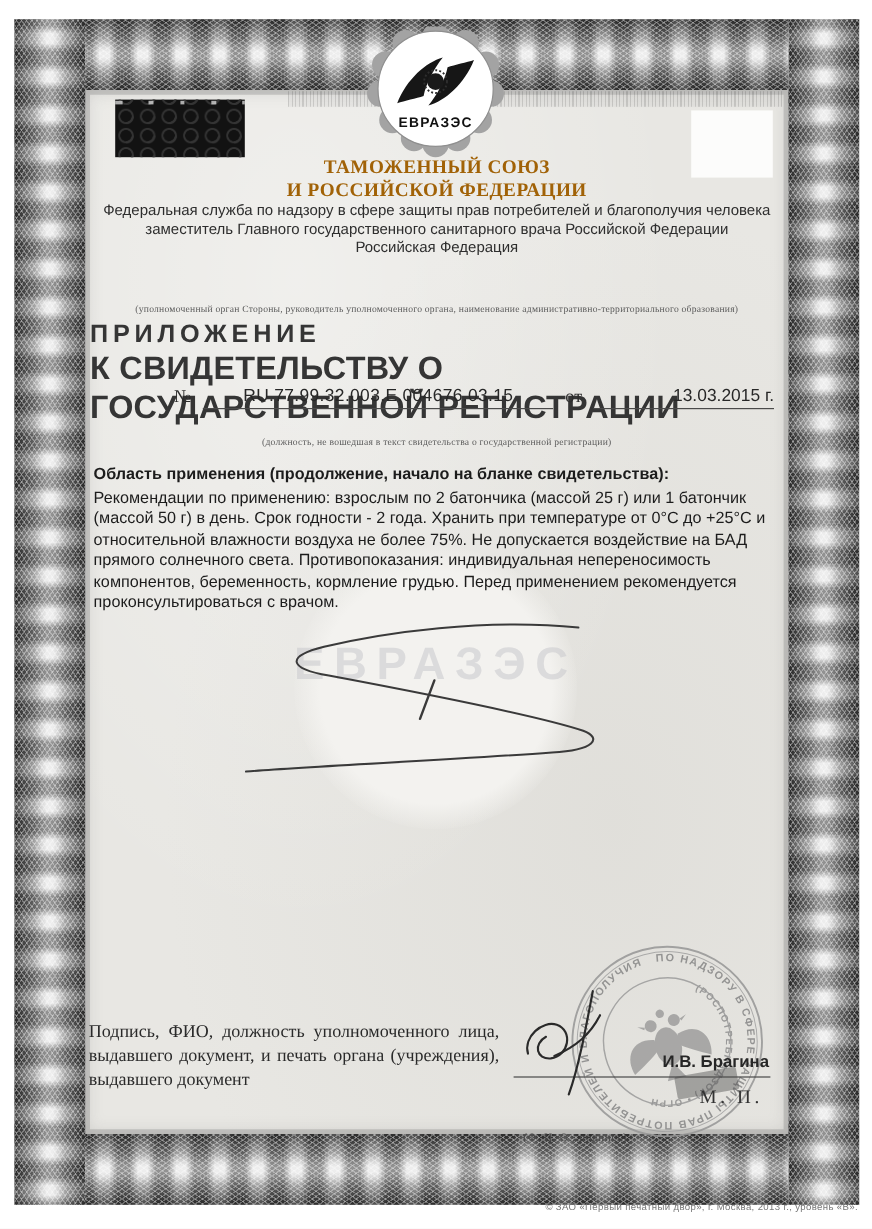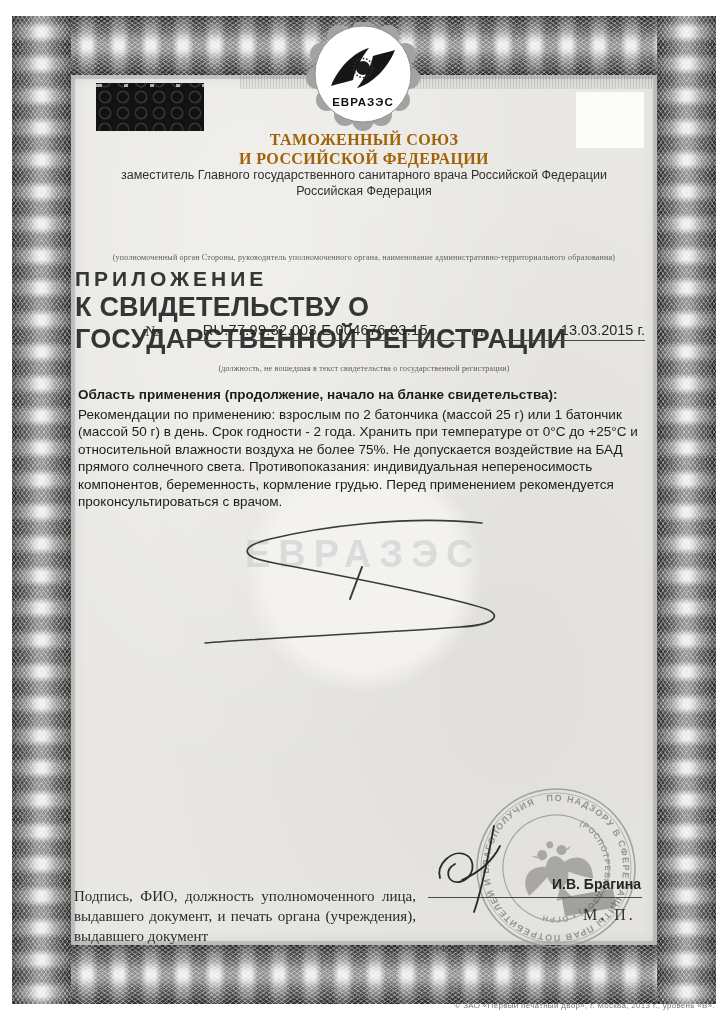--- a/index.html
+++ b/index.html
@@ -65,21 +65,21 @@
 
   .reg-row{position:absolute;left:145px;top:322px;width:500px;z-index:5;display:flex;align-items:flex-end;gap:10px;}
   .reg-label{font-family:"Liberation Serif", serif;font-size:15px;color:#2c2c2c;padding-bottom:1px;}
   .reg-num{flex:1;border-bottom:1.3px solid #4a4a4a;text-align:center;font-size:14.5px;color:#272727;padding-bottom:2px;letter-spacing:.3px;}
   .reg-date{width:150px;border-bottom:1.3px solid #4a4a4a;text-align:right;font-size:14.5px;color:#272727;padding-bottom:2px;}
 
   .scope{position:absolute;left:78px;top:386px;width:578px;z-index:5;font-size:13.5px;line-height:17.5px;color:#1c1c1c;}
   .scope .h{font-weight:bold;margin-bottom:2px;}
 
   .foot-left{position:absolute;left:74px;top:850px;width:342px;z-index:5;
-    font-family:"Liberation Serif", serif;font-size:15px;line-height:20px;color:#2a2a2a;text-align:justify;margin-top:36px;}
+    font-family:"Liberation Serif", serif;font-size:15px;line-height:20px;color:#2a2a2a;text-align:justify;}
   .sig-line{position:absolute;left:428px;top:897px;width:214px;border-top:1.2px solid #4a4a4a;z-index:6;}
   .fio-cap{position:absolute;left:436px;top:944px;width:130px;z-index:6;
     font-family:"Liberation Serif", serif;font-size:9.5px;color:#4a4a4a;letter-spacing:.5px;}
   .official{position:absolute;left:552px;top:876px;z-index:7;font-size:14px;font-weight:bold;color:#262626;}
   .mp{position:absolute;left:583px;top:906px;z-index:7;font-family:"Liberation Serif", serif;font-size:16px;letter-spacing:3px;color:#333;}
 
   .stamp-wrap{position:absolute;left:468px;top:780px;width:176px;height:176px;z-index:5;transform:rotate(-15deg);opacity:.85;}
   .stamp-smudge{position:absolute;left:563px;top:893px;width:52px;height:19px;z-index:6;
     background:rgba(80,80,80,.45);border-radius:2px;transform:rotate(-10deg);}
   .hand-sig{position:absolute;left:428px;top:820px;width:120px;height:100px;z-index:7;}
@@ -132,20 +132,21 @@
       </g>
       <circle cx="60" cy="46" r="7" fill="#1a1a1a"></circle>
       <circle cx="60" cy="46" r="9.5" fill="none" stroke="#2e2e2e" stroke-width="1.6" stroke-dasharray="1.6 1.8"></circle>
       <text x="60" y="84" text-anchor="middle" font-family="Liberation Sans, sans-serif" font-weight="bold" font-size="11.5" letter-spacing="1" fill="#111">ЕВРАЗЭС</text>
     </svg>
   </div>
 
   <div class="hdr">
     <div class="serifline">ТАМОЖЕННЫЙ СОЮЗ</div>
     <div class="serifline">И РОССИЙСКОЙ ФЕДЕРАЦИИ</div>
+    <div class="sansline">Федеральная служба по надзору в сфере защиты прав потребителей и благополучия человека</div>
     <div class="sansline">заместитель Главного государственного санитарного врача Российской Федерации</div>
     <div class="sansline">Российская Федерация</div>
   </div>
   <div class="caption cap1">(уполномоченный орган Стороны, руководитель уполномоченного органа, наименование административно-территориального образования)</div>
 
   <div class="doc-title">
     <div class="t1">ПРИЛОЖЕНИЕ</div>
     <div class="t2">К СВИДЕТЕЛЬСТВУ О ГОСУДАРСТВЕННОЙ РЕГИСТРАЦИИ</div>
   </div>
 

